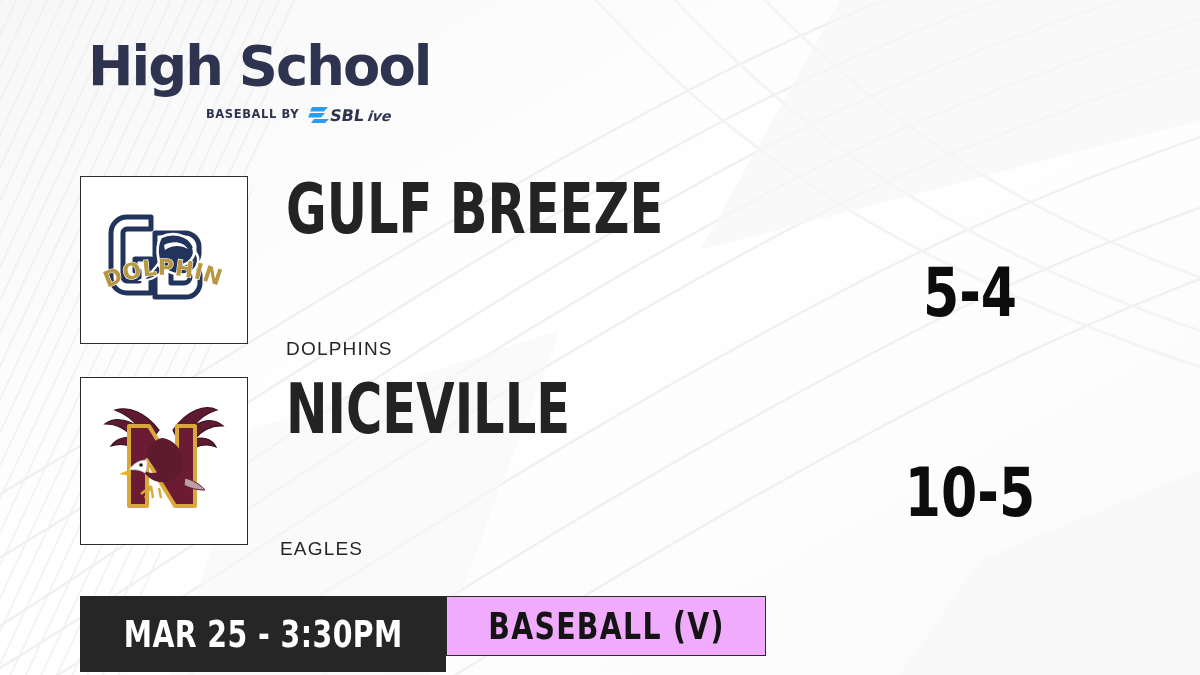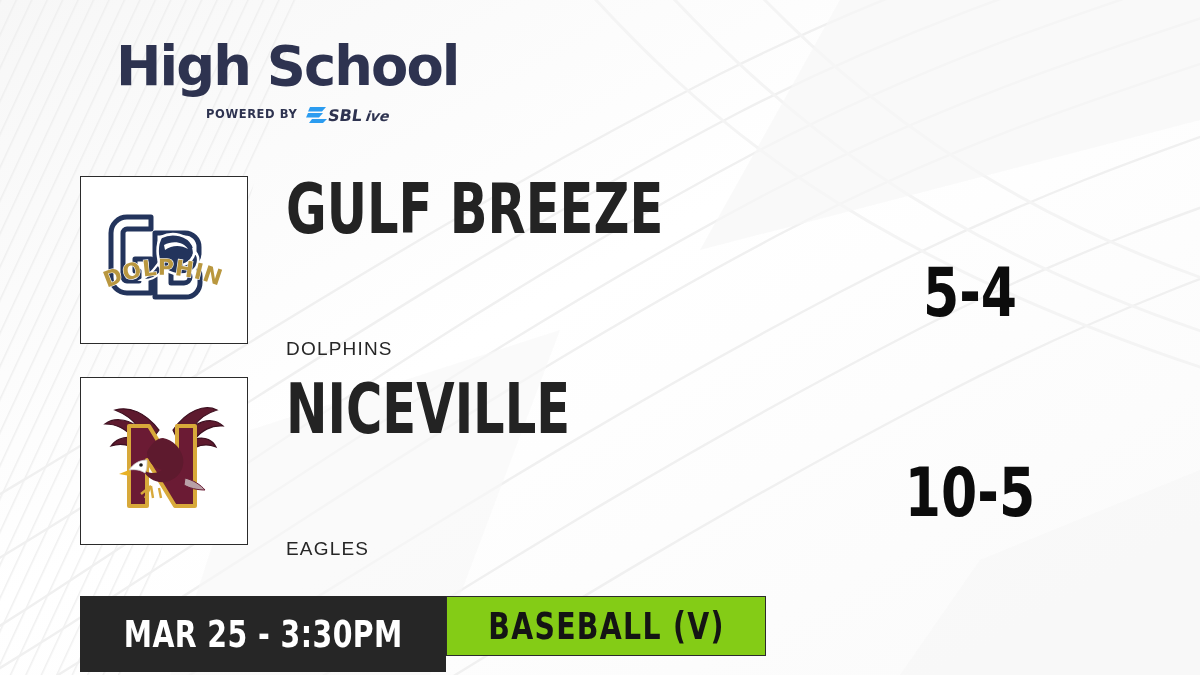--- a/index.html
+++ b/index.html
@@ -10,21 +10,21 @@
     position:relative;
   }
   .stage{position:absolute;inset:0;width:1200px;height:675px;overflow:hidden;background:#fdfdfd;}
 
   
   .bg-texture{position:absolute;inset:0;z-index:0;}
   .bg-texture svg{display:block;width:1200px;height:675px;}
 
   
   .header{position:absolute;left:88px;top:34px;z-index:5;}
-  .hs-row{display:flex;align-items:center;height:64px;margin-left:28px;}
+  .hs-row{display:flex;align-items:center;height:64px;}
   .hs-word{
     font-family:"DejaVu Sans", sans-serif;
     font-weight:bold;
     font-size:56px;
     letter-spacing:-2.0px;
     color:#2e3350;
     line-height:58px;
     white-space:nowrap;
     transform:scaleX(0.97);
     transform-origin:left center;
@@ -71,21 +71,21 @@
 
   .mascot{
     position:absolute;z-index:5;
     font-family:"Liberation Sans", sans-serif;
     font-size:19px;
     letter-spacing:1.2px;
     color:#262626;
     white-space:nowrap;
   }
   #mascot-1{left:286px;top:338px;}
-  #mascot-2{left:286px;top:538px;}
+  #mascot-2{left:280px;top:538px;}
 
   .record{
     position:absolute;z-index:5;
     font-family:"DejaVu Sans", sans-serif;
     font-weight:bold;
     font-size:62px;
     line-height:62px;
     color:#0c0c0c;
     white-space:nowrap;
     transform:scaleX(0.84) scaleY(1.10);
@@ -97,21 +97,21 @@
 
   
   .infobar{position:absolute;left:80px;top:596px;z-index:6;display:flex;height:76px;}
   .infobar-date{
     width:366px;height:76px;box-sizing:border-box;
     background:#262626;
     display:flex;align-items:center;justify-content:center;
   }
   .infobar-sport{
     width:320px;height:60px;box-sizing:border-box;
-    background:#84cc16;
+    background:#f0abfc;
     border:1.5px solid #2b2b2b;
     display:flex;align-items:center;justify-content:center;
   }
   .infobar-date span{
     font-family:"DejaVu Sans", sans-serif;
     font-weight:bold;font-size:33px;line-height:33px;
     color:#ffffff;white-space:nowrap;
     transform:scaleX(0.86) scaleY(1.13);
     letter-spacing:0.5px;
   }
@@ -171,21 +171,21 @@
       <polygon points="250,430 560,330 430,675 170,675" fill="#f7f7f7" opacity="0.65"></polygon>
       <polygon points="980,560 1200,470 1200,675 900,675" fill="#f6f6f6" opacity="0.6"></polygon>
     </svg>
   </div>
 
   <div class="header">
     <div class="hs-row">
       <div class="hs-word">High School</div>
     </div>
     <div class="powered">
-      <span class="powered-txt">POWERED BY</span>
+      <span class="powered-txt">BASEBALL BY</span>
       <span class="sblive">
         <svg width="98" height="20" viewBox="0 0 98 20" xmlns="http://www.w3.org/2000/svg">
 
           <path d="M4,3 L20,3 L16,7.5 L2,7.5 Z" fill="#2b9cf0"></path>
           <path d="M2,9 L17,9 L13,13.5 L0,13.5 Z" fill="#2b9cf0"></path>
           <path d="M6,15 L21,15 L17,19 L3,19 Z" fill="#2b9cf0"></path>
 
           <text x="24" y="17" font-family="DejaVu Sans, sans-serif" font-size="16" font-weight="bold" fill="#2e3350" transform="skewX(-9)">SBL</text>
           <text x="62" y="17" font-family="DejaVu Sans, sans-serif" font-size="14" font-weight="bold" fill="#2e3350" font-style="italic" transform="skewX(-9)">ive</text>
         </svg>

